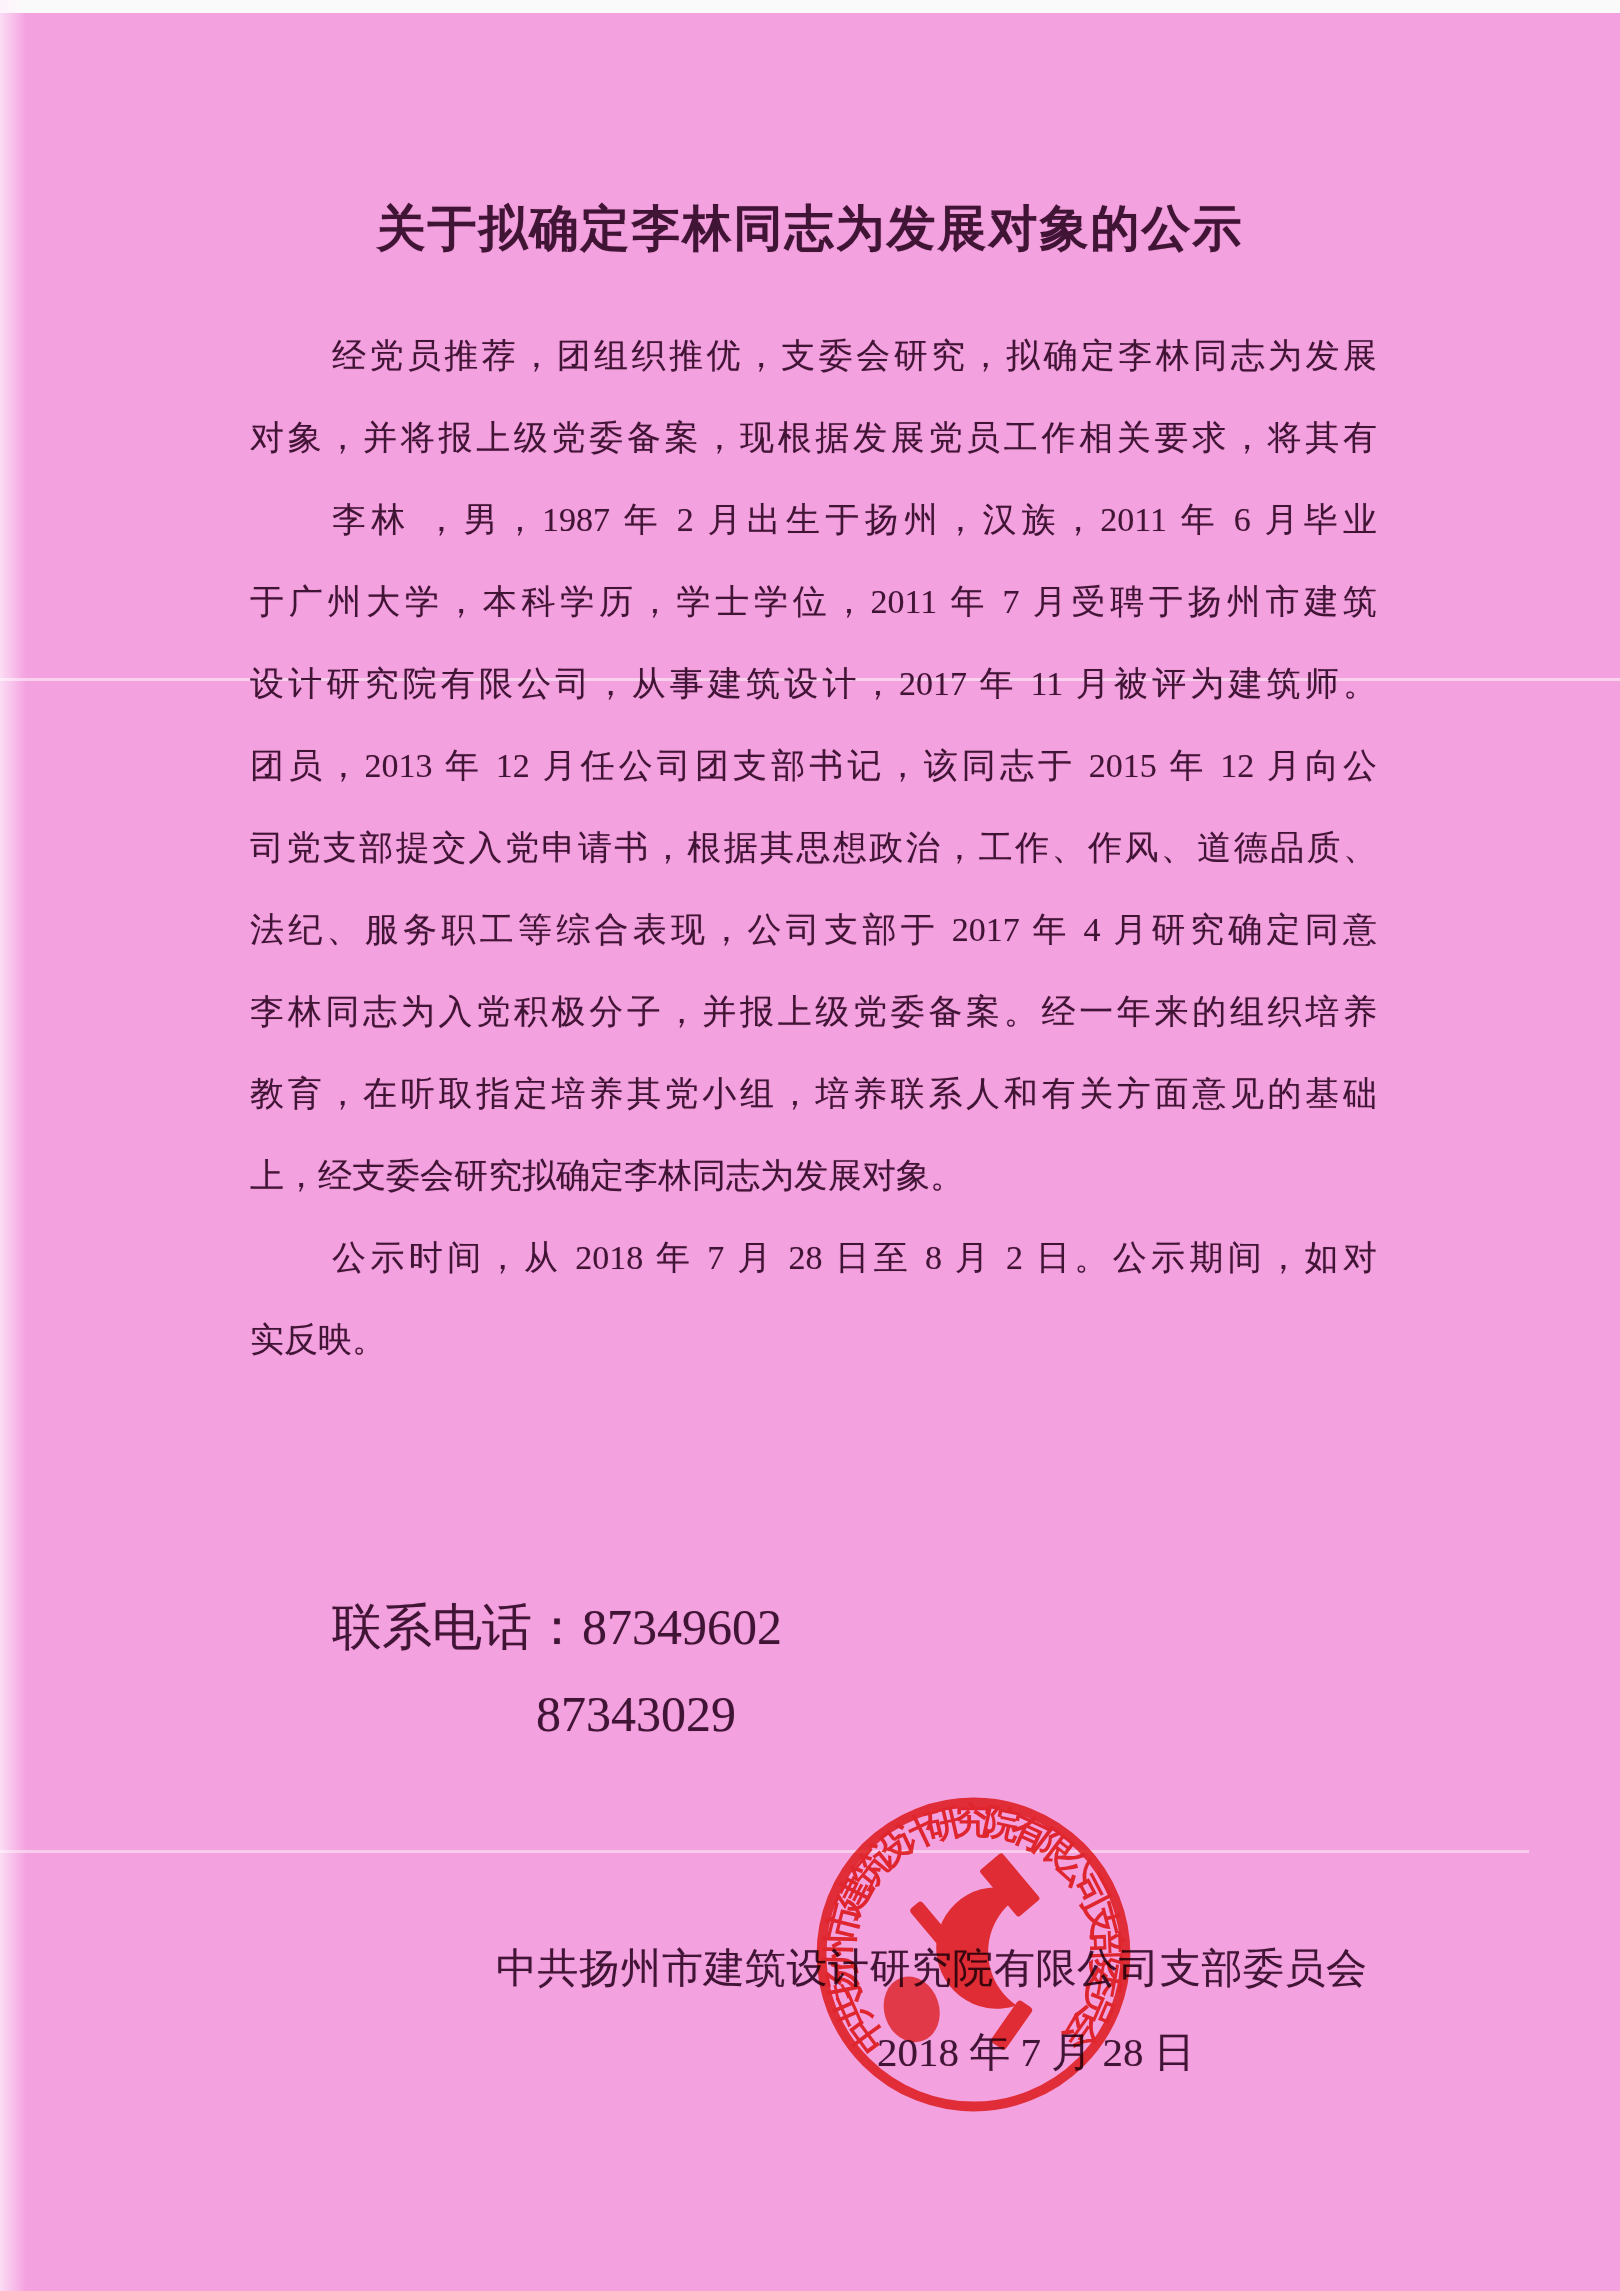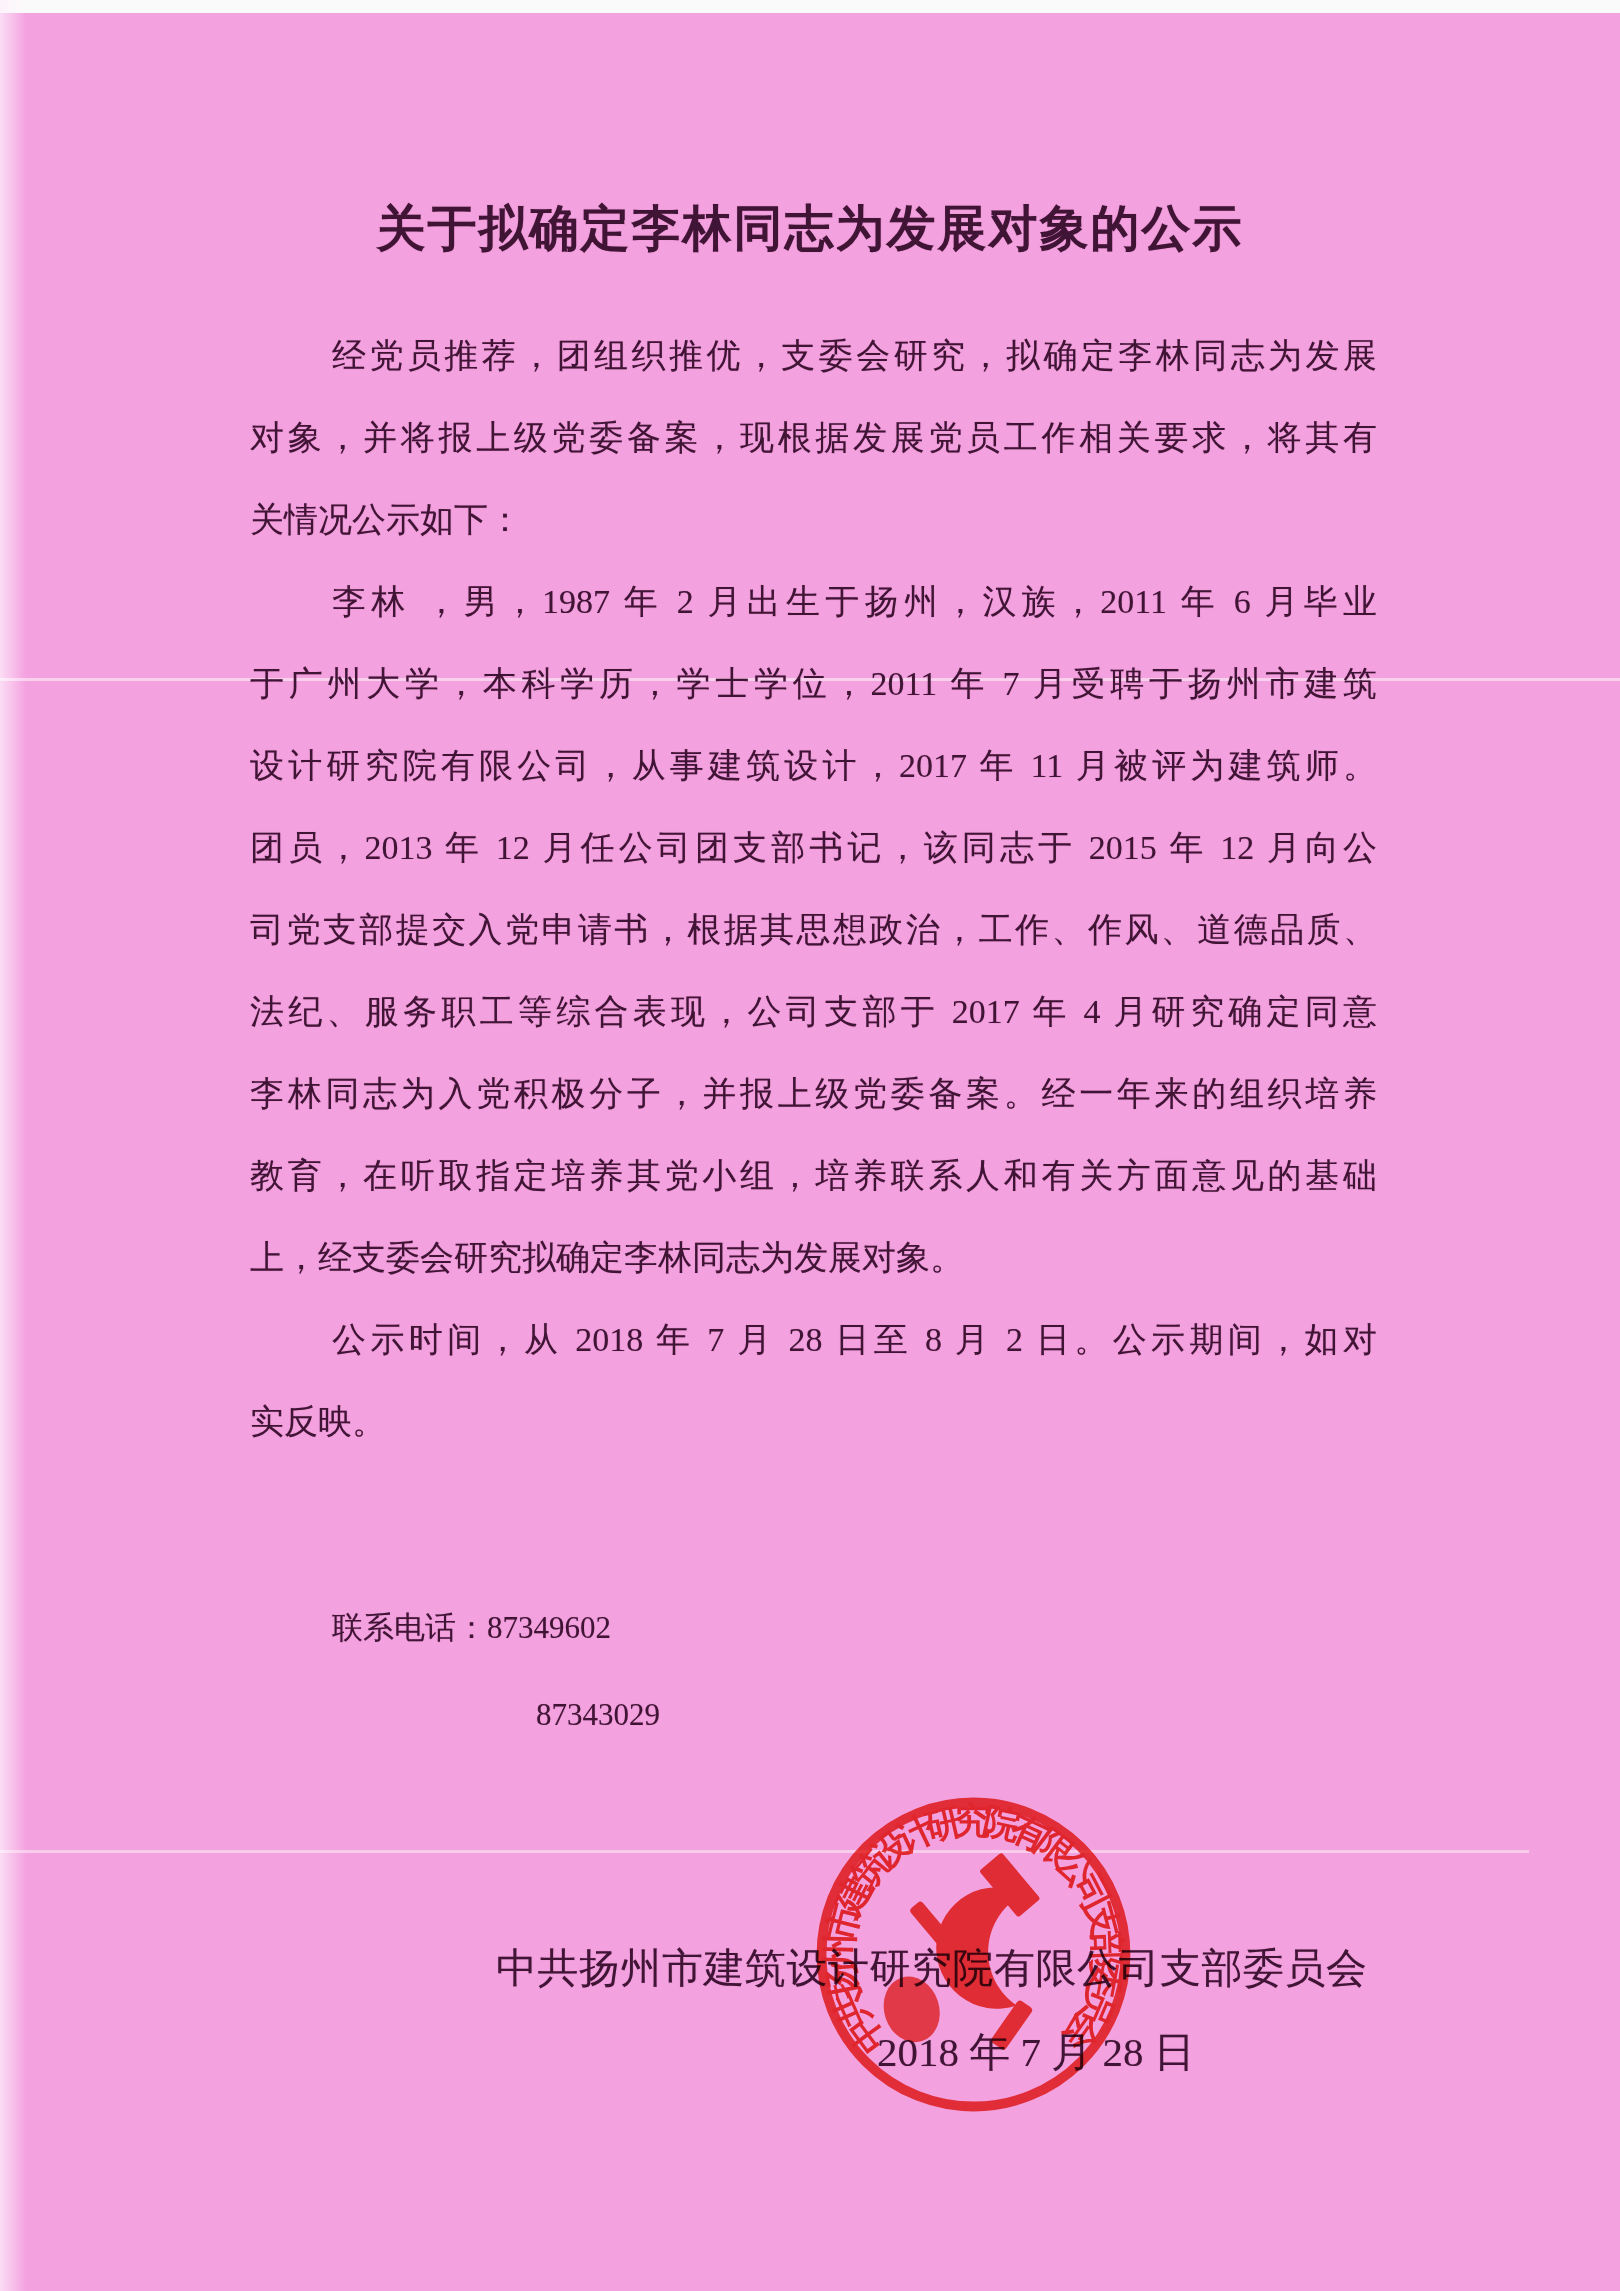--- a/index.html
+++ b/index.html
@@ -48,21 +48,21 @@
   }
   .body-block .line.j {
     white-space:normal;
     text-align:justify;
     text-align-last:justify;
     -moz-text-align-last:justify;
   }
   .body-block .line.indent { text-indent:82px; }
   .contact-block {
     position:absolute; left:250px; top:1584px; width:1127px;
-    font-size:31px;
+    font-size:50px;
     text-shadow:0 0 1px rgba(120,20,90,.35);
   }
   .contact-block .cline { height:87px; line-height:87px; }
   .contact-block .cline1 { padding-left:82px; }
   .contact-block .cline2 { padding-left:286px; }
   .signature {
     position:absolute; left:496px; top:1939px;
     font-size:41px; line-height:59px;
     letter-spacing:0.5px;
     text-shadow:0 0 1px rgba(120,20,90,.35);
@@ -86,21 +86,20 @@
   <div class="scan-edge-top"></div>
   <div class="scan-edge-left"></div>
   <div class="scan-line-1"></div>
   <div class="scan-line-2"></div>
 
   <h1 class="title">关于拟确定李林同志为发展对象的公示</h1>
 
   <div class="body-block">
       <div class="line indent j">经党员推荐，团组织推优，支委会研究，拟确定李林同志为发展</div>
       <div class="line j">对象，并将报上级党委备案，现根据发展党员工作相关要求，将其有</div>
-      <div class="line">关情况公示如下：</div>
       <div class="line indent j">李林 ，男，1987 年 2 月出生于扬州，汉族，2011 年 6 月毕业</div>
       <div class="line j">于广州大学，本科学历，学士学位，2011 年 7 月受聘于扬州市建筑</div>
       <div class="line j">设计研究院有限公司，从事建筑设计，2017 年 11 月被评为建筑师。</div>
       <div class="line j">团员，2013 年 12 月任公司团支部书记，该同志于 2015 年 12 月向公</div>
       <div class="line j">司党支部提交入党申请书，根据其思想政治，工作、作风、道德品质、</div>
       <div class="line j">法纪、服务职工等综合表现，公司支部于 2017 年 4 月研究确定同意</div>
       <div class="line j">李林同志为入党积极分子，并报上级党委备案。经一年来的组织培养</div>
       <div class="line j">教育，在听取指定培养其党小组，培养联系人和有关方面意见的基础</div>
       <div class="line">上，经支委会研究拟确定李林同志为发展对象。</div>
       <div class="line indent j">公示时间，从 2018 年 7 月 28 日至 8 月 2 日。公示期间，如对</div>

